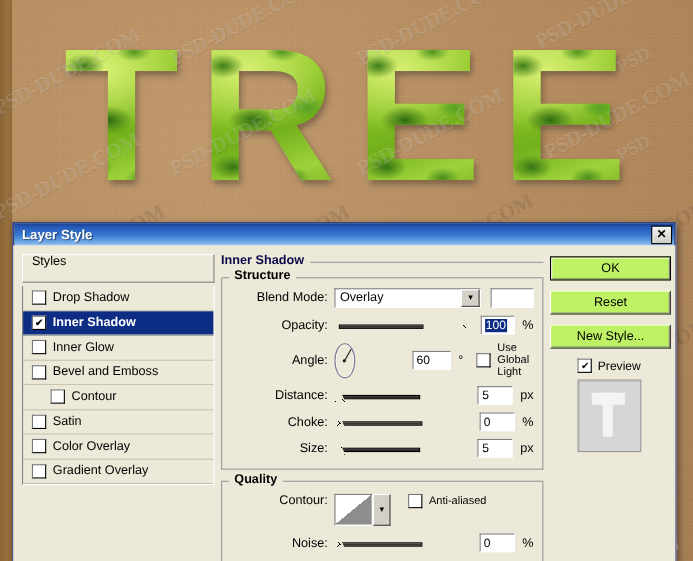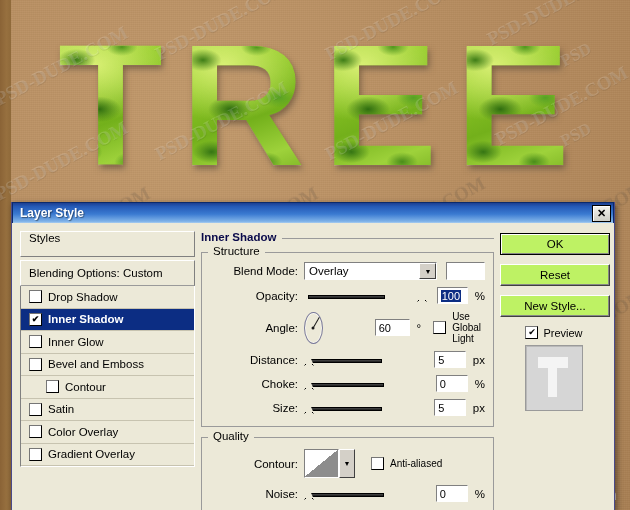--- a/index.html
+++ b/index.html
@@ -175,21 +175,21 @@
   .section-title{
     font-weight:bold;font-size:11.5px;color:#0a0a4a;
     margin-bottom:2px;
   }
   .fieldset{
     border:1px solid #9a9a9a;border-top:none;
     position:relative;margin-top:7px;padding:10px 8px 8px 8px;
   }
   .fieldset > .legend{
     position:absolute;top:-7px;left:6px;background:#ece9d8;
-    padding:0 5px;font-weight:normal;font-size:11.5px;color:#000;
+    padding:0 5px;font-weight:bold;font-size:11.5px;color:#000;
   }
   .fs-topline{
     position:absolute;top:0;left:0;right:0;height:1px;background:#9a9a9a;
   }
   .hdr-row{display:flex;align-items:center;gap:6px;}
   .hdr-rule{flex:1;height:1px;background:#9a9a9a;}
   .row{display:flex;align-items:center;margin-bottom:7px;}
   .lbl{
     width:88px;text-align:right;padding-right:6px;font-size:11.5px;
     flex:none;
@@ -329,23 +329,20 @@
     <span id="title-text">Layer Style</span>
     <span id="close-btn">✕</span>
   </div>
 
   <div id="dlg-body">
 
     <div id="styles-col">
       <div id="styles-head">
         <span>Styles</span>
       </div>
-      <div id="blend-opt">
-        <span>Blending Options: Custom</span>
-      </div>
       <div id="styles-list">
 
         <div class="style-row">
           <span class="cb"></span>
           <span>Drop Shadow</span>
         </div>
 
         <div class="style-row selected">
           <span class="cb checked"></span>
           <span>Inner Shadow</span>
@@ -467,21 +464,21 @@
             <span>5</span>
           </span>
           <span class="unit">px</span>
         </div>
       </div>
 
       <div class="fieldset" style="margin-top:10px;padding-top:12px;">
         <span class="fs-topline"></span>
         <span class="legend">Quality</span>
 
-        <div class="row" style="align-items:center;">
+        <div class="row" style="align-items:flex-start;">
           <span class="lbl">Contour:</span>
           <span class="contour-sw"></span>
           <span class="contour-arrow">▼</span>
           <span class="cbrow" style="margin-left:16px;">
             <span class="cb"></span>
             <span>Anti-aliased</span>
           </span>
         </div>
 
         <div class="row" style="margin-bottom:2px;">

